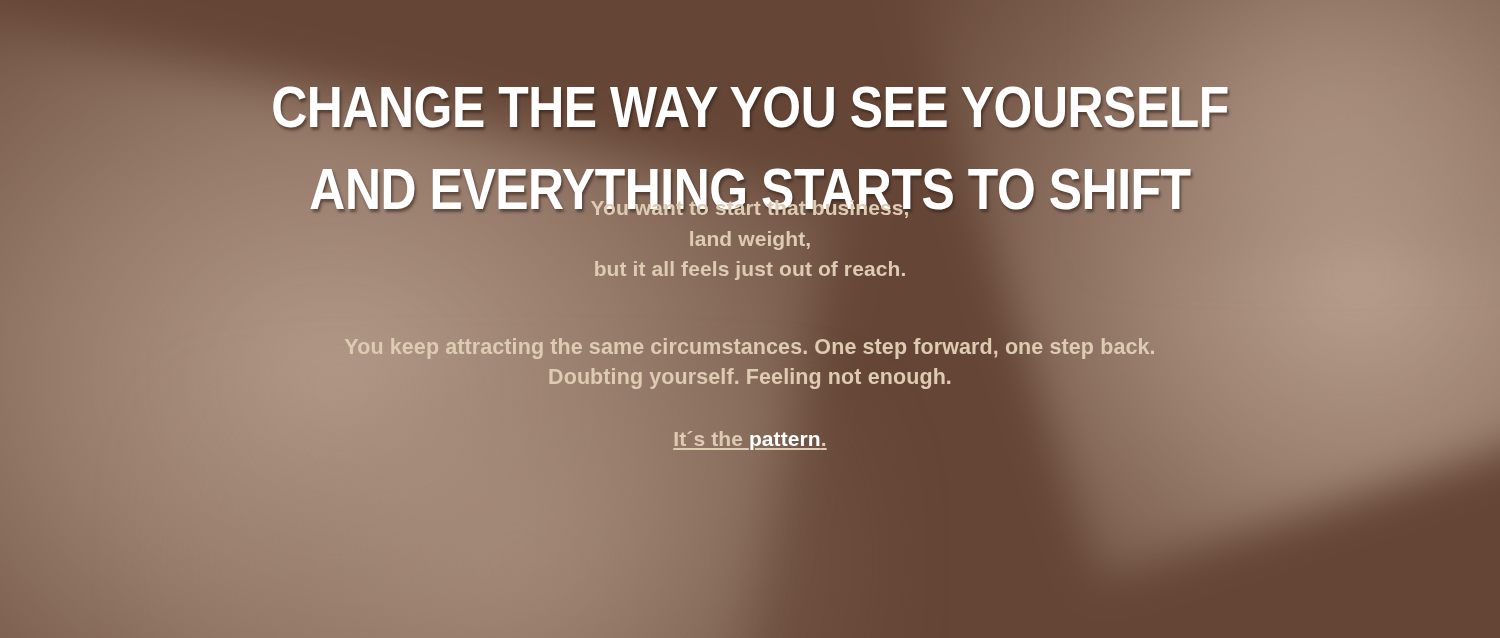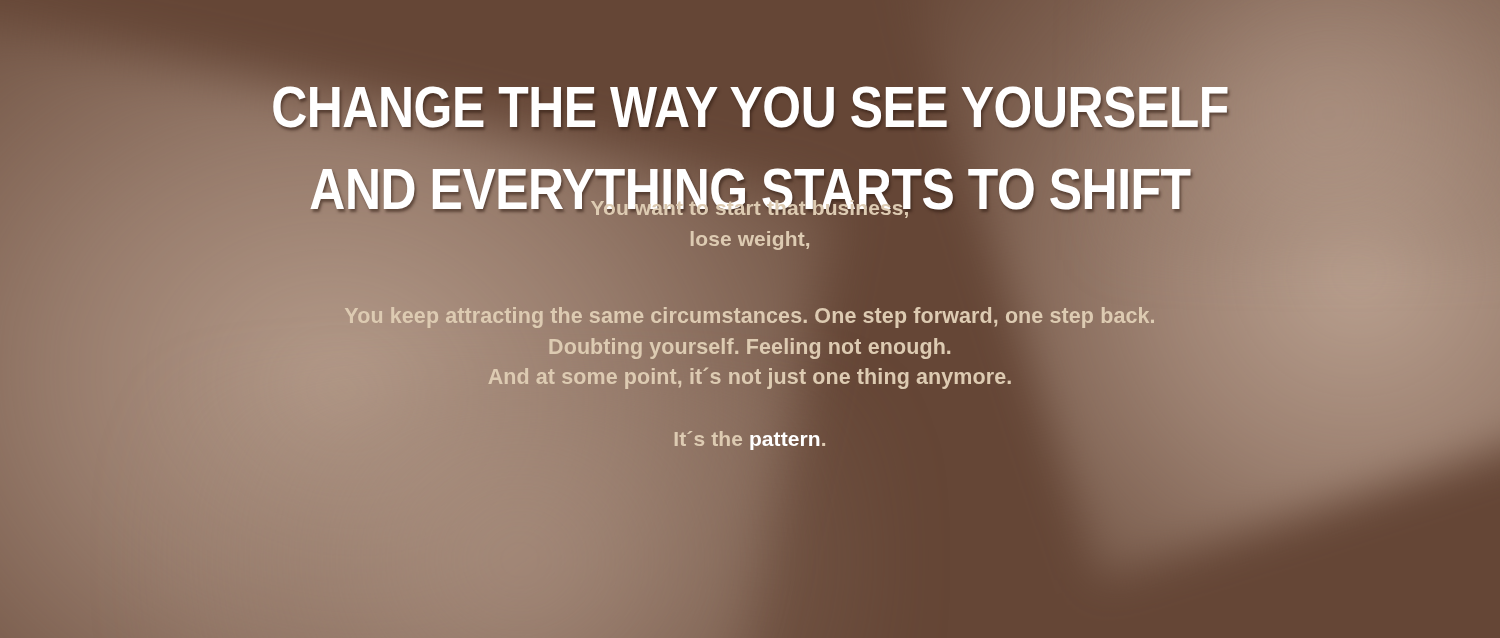--- a/index.html
+++ b/index.html
@@ -122,20 +122,21 @@
   }
   .para {
     display: block;
   }
   .para.p2 {
     margin-top: 47px;
     font-size: 21.5px;
   }
   .para.p3 {
     margin-top: 31px;
+    text-decoration: underline;
   }
   .para .ln {
     display: block;
     white-space: nowrap;
   }
   .kicker-strong {
     color: #ffffff;
     font-weight: 700;
   }
   .kicker-tail {
@@ -157,27 +158,27 @@
 
     <h1 class="headline">
       <span class="hl-line">CHANGE THE WAY YOU SEE YOURSELF</span>
       <span class="hl-line">AND EVERYTHING STARTS TO SHIFT</span>
     </h1>
 
     <div class="body-block">
 
       <p class="para p1">
         <span class="ln">You want to start that business,</span>
-        <span class="ln">lose weight,</span>
+        <span class="ln">land weight,</span>
+        <span class="ln">but it all feels just out of reach.</span>
       </p>
 
       <p class="para p2">
         <span class="ln">You keep attracting the same circumstances. One step forward, one step back.</span>
         <span class="ln">Doubting yourself. Feeling not enough.</span>
-        <span class="ln">And at some point, it´s not just one thing anymore.</span>
       </p>
 
       <p class="para p3">
         <span class="ln"><span>It´s the </span><span class="kicker-strong">pattern</span><span class="kicker-tail">.</span></span>
       </p>
 
     </div>
   </div>
 </div>
 

